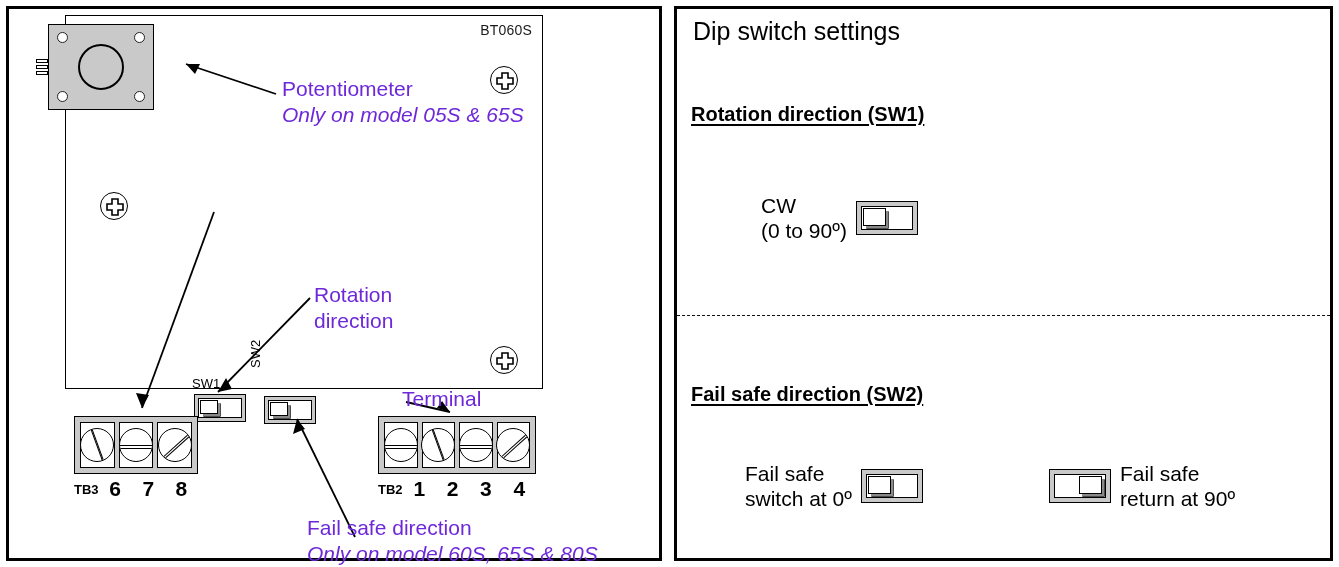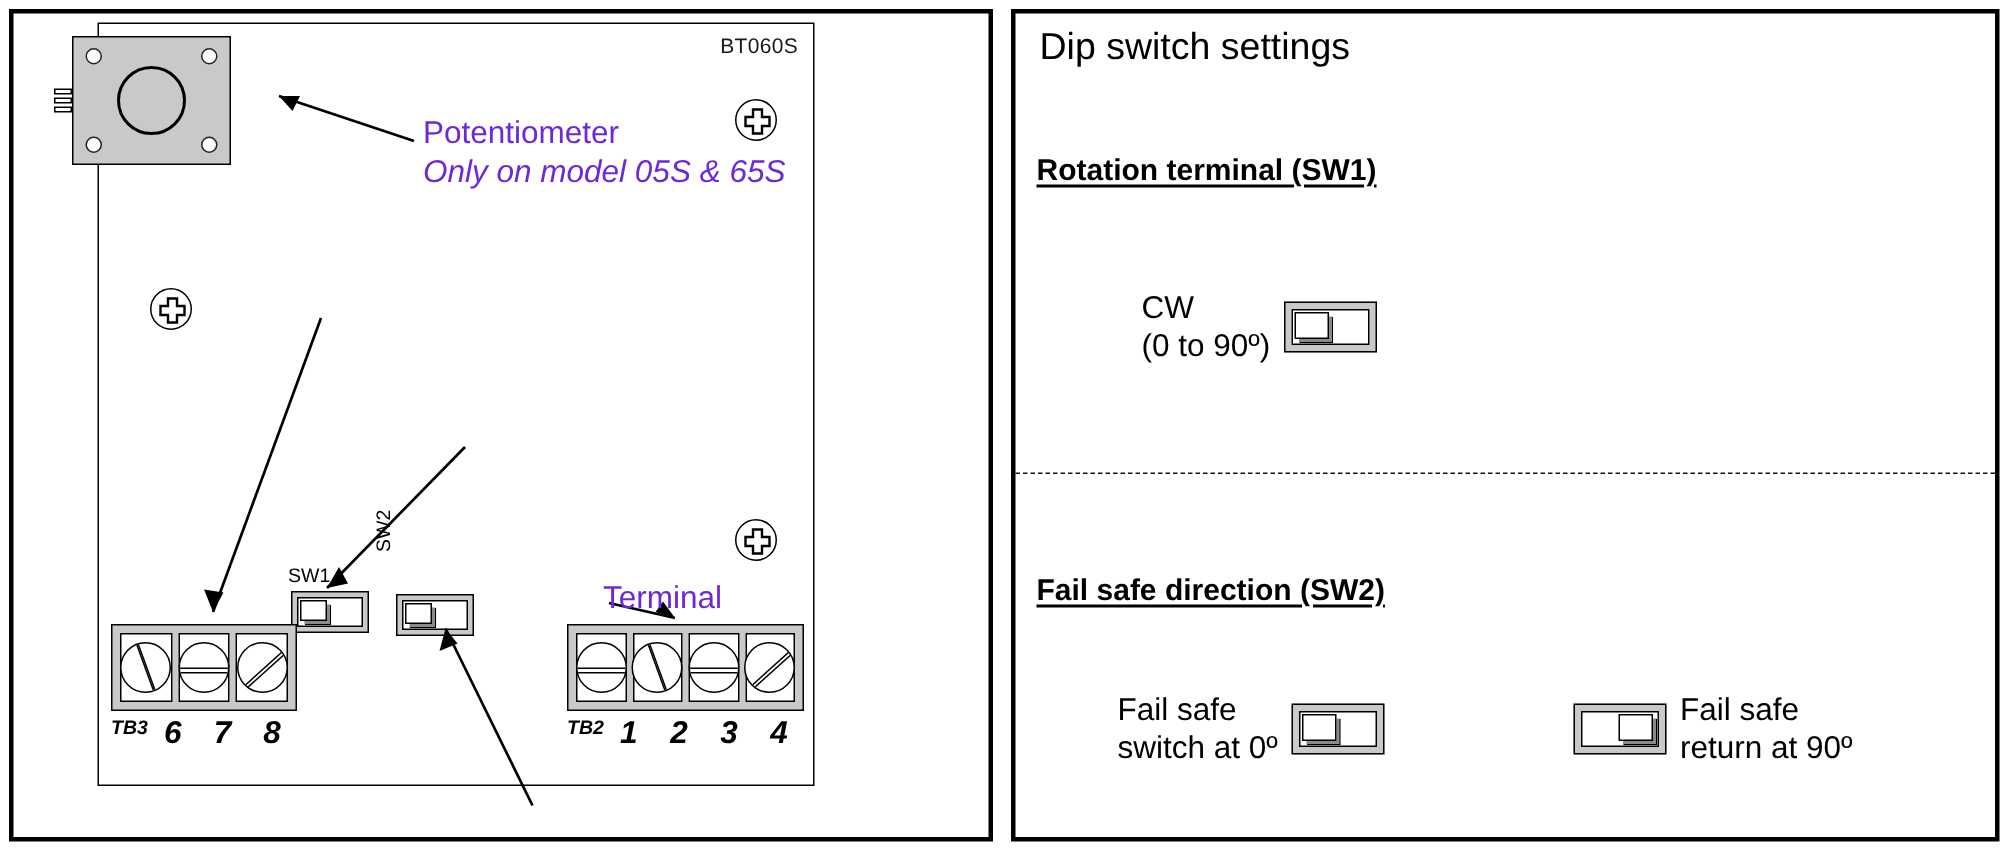--- a/index.html
+++ b/index.html
@@ -17,21 +17,21 @@
     background: #ffffff;
     border: 3px solid #000;
   }
   #left-panel  { left: 6px;  top: 6px; width: 656px; height: 555px; }
   #right-panel { left: 674px; top: 6px; width: 659px; height: 555px; }
 
   
   .board {
     position: absolute;
     left: 56px; top: 6px;
-    width: 478px; height: 509px;
+    width: 478px; height: 374px;
     border: 1.6px solid #000;
     background: #fff;
     padding-left: 11px;
   }
   .board-label {
     position: absolute; right: 10px; top: 6px;
     font-size: 14px; color: #1a1a1a; letter-spacing: .2px;
   }
 
   
@@ -94,22 +94,22 @@
   }
   .screwhead b {
     position: absolute; left: -6px; top: 50%;
     width: 46px; height: 0;
     border-top: 1.6px solid #000;
     transform-origin: center;
   }
   .screwhead b.two { margin-top: 3px; }
   .tb-nums {
     position: absolute;
-    display: flex; align-items: flex-start;
-    font-weight: bold; color: #000; font-style: italic;
+    display: flex; align-items: center;
+    font-weight: bold; color: #000;
   }
   #tb3-nums { left: 8px;  top: 461px; width: 124px; }
   #tb2-nums { left: 312px; top: 461px; width: 158px; }
   .tb-tag { font-size: 13px; font-weight: bold; }
   .tb-num { font-size: 21px; font-weight: bold; text-align: center; flex: 1; }
 
   
   .bswitch {
     position: absolute;
     width: 52px; height: 28px;
@@ -319,38 +319,46 @@
         <span class="tb-num">3</span>
         <span class="tb-num">4</span>
       </div>
 
       <div class="anno" id="anno-pot">
         <div class="t1">Potentiometer</div>
         <div class="t2">Only on model 05S &amp; 65S</div>
       </div>
 
 
+      <div class="anno" id="anno-rotation">
+        <span class="t1">Rotation</span>
+        <span class="t1">direction</span>
+      </div>
 
       <div class="anno" id="anno-terminal">
         <div class="t1">Terminal</div>
       </div>
     </div>
 
     <svg class="lead" style="left:56px;top:6px;width:600px;height:555px">
       <line x1="232" y1="404" x2="290" y2="522" stroke="#000" stroke-width="1.8"></line>
       <polygon points="232,404 228,419 240,414" fill="#000"></polygon>
     </svg>
 
+    <div class="anno" id="anno-failsafe">
+      <div class="t1">Fail safe direction</div>
+      <div class="t2">Only on model 60S, 65S &amp; 80S</div>
+    </div>
   </div>
 
   <div class="panel" id="right-panel">
 
     <div class="r-title">Dip switch settings</div>
 
-    <div class="r-sub" id="sub-sw1">Rotation terminal (SW1)</div>
+    <div class="r-sub" id="sub-sw1">Rotation direction (SW1)</div>
 
     <div class="opt" id="opt-cw">
       <div class="opt-text right-al">
         <span class="l1">CW</span>
         <span class="l1">(0 to 90º)</span>
       </div>
       <div class="dipsw">
         <div class="sw-track">
           <div class="sw-toggle left"></div>
         </div>

